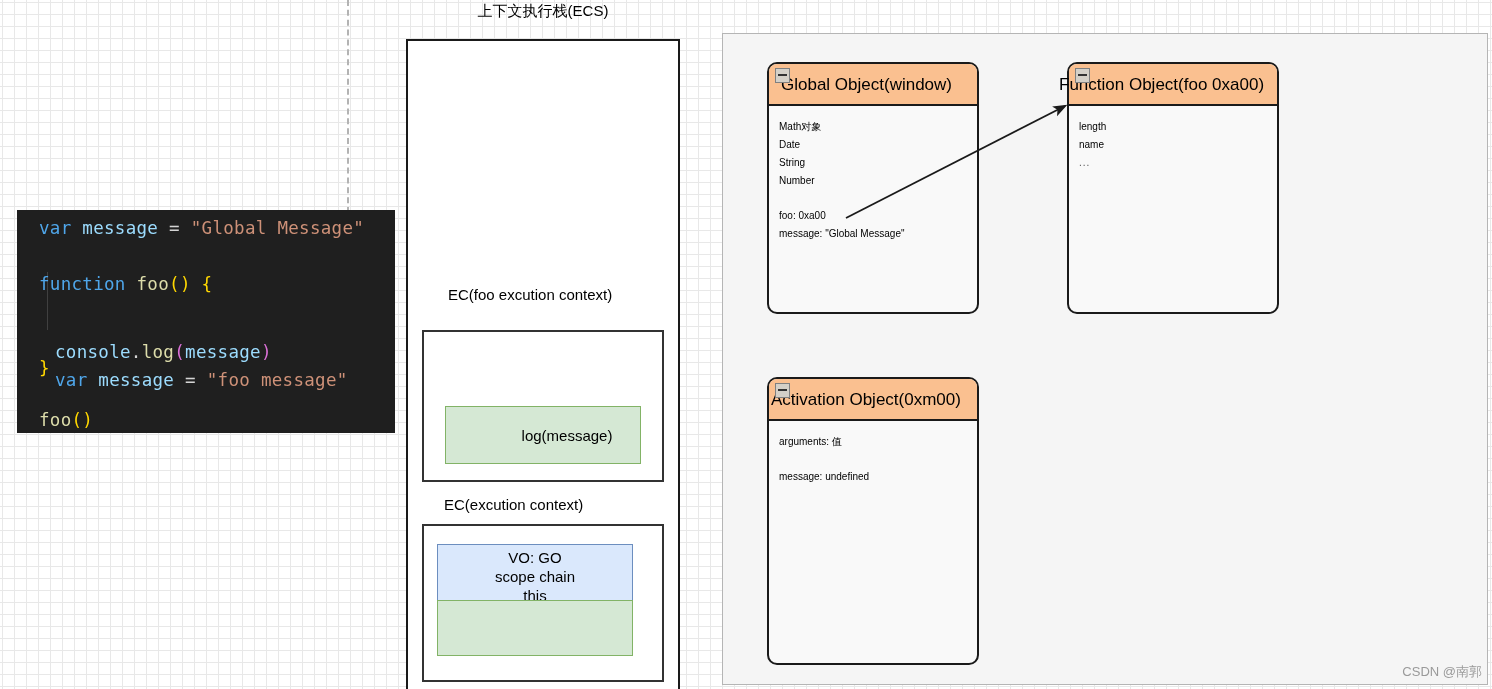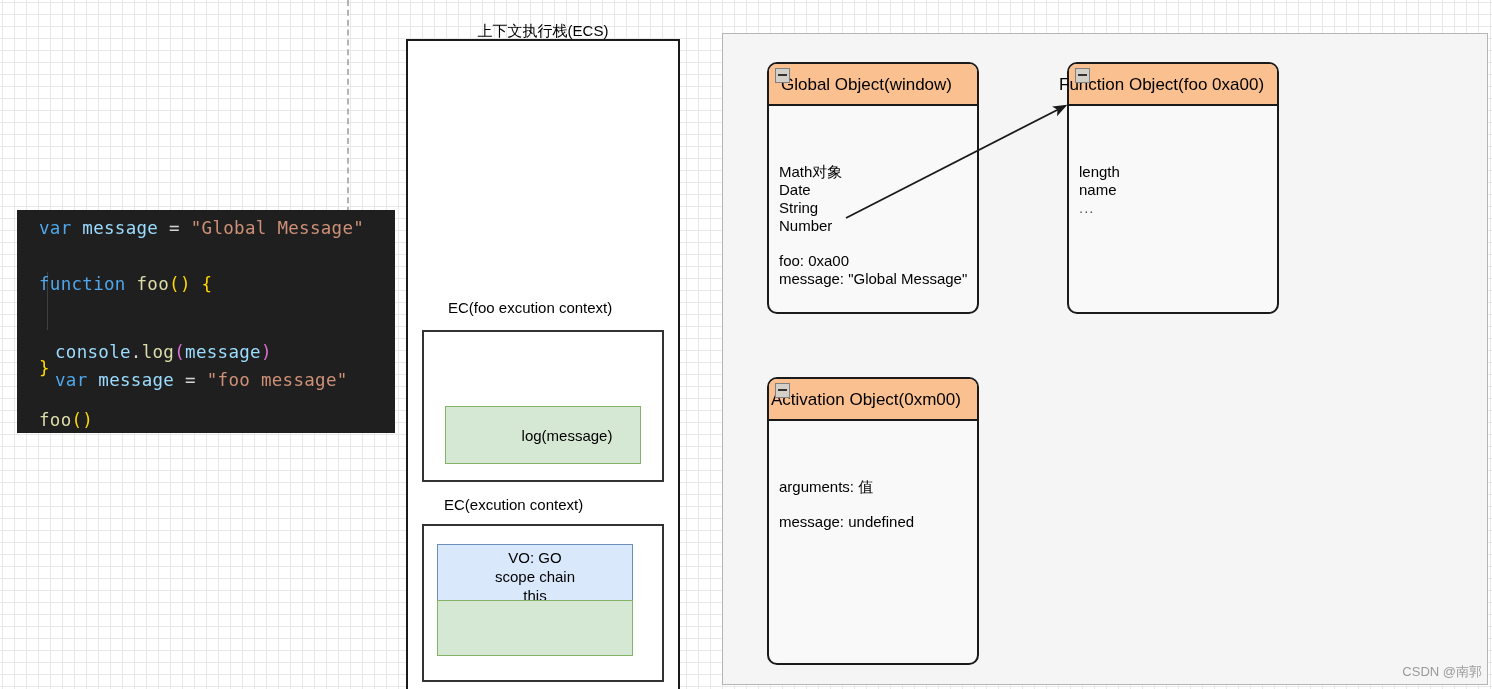--- a/index.html
+++ b/index.html
@@ -79,21 +79,20 @@
   
   #ecs-title {
     position: absolute;
     left: 406px;
     top: 0px;
     width: 274px;
     text-align: center;
     font-size: 15px;
     color: #000;
     line-height: 22px;
-    margin-top: 20px;
   }
   #ecs-box {
     position: absolute;
     left: 406px;
     top: 39px;
     width: 274px;
     height: 650px;
     border: 2px solid #1a1a1a;
     border-bottom: none;
     background: #ffffff;
@@ -192,24 +191,23 @@
     position: absolute;
     left: 2px;
     top: 5px;
     width: 9px;
     height: 2px;
     background: #333;
   }
   .obj-body {
     position: relative;
     padding: 12px 0 0 10px;
-    font-size: 15px;
+    font-size: 10px;
     color: #000;
     line-height: 18px;
-    margin-top: 45px;
   }
   .obj-body .row { white-space: nowrap; }
   .obj-body .gap { height: 17px; }
   .obj-body .dots { color: #555; letter-spacing: 1px; }
 
   
   #arrow-svg {
     position: absolute;
     left: 0; top: 0;
     width: 1492px; height: 689px;
@@ -242,21 +240,21 @@
     <div class="ln indent" style="top:88px"><span class="k-obj">console</span><span class="k-dot">.</span><span class="k-prop">log</span><span class="k-arg-paren">(</span><span class="k-obj">message</span><span class="k-arg-paren">)</span></div>
     <div class="ln indent" style="top:116px"><span class="k-var">var</span><span class="k-op"> </span><span class="k-ident">message</span><span class="k-op"> </span><span class="k-op">=</span><span class="k-op"> </span><span class="k-str">"foo message"</span></div>
     <div class="ln" style="top:144px"><span class="k-brace">}</span></div>
     <div class="ln" style="top:172px"></div>
     <div class="ln" style="top:196px"><span class="k-fn">foo</span><span class="k-paren">()</span></div>
   </div>
 
   <div id="ecs-title">上下文执行栈(ECS)</div>
   <div id="ecs-box"></div>
 
-  <div class="ec-label" style="left:448px; top:298px">EC(foo excution context)</div>
+  <div class="ec-label" style="left:448px; top:285px">EC(foo excution context)</div>
 
   <div class="ec-frame" style="left:422px; top:330px; width:242px; height:152px">
     <div class="vo-green" style="left:21px; top:74px; width:196px; height:58px">
       <span>log(message)</span>
     </div>
   </div>
 
   <div class="ec-label" style="left:444px; top:495px">EC(excution context)</div>
 
   <div class="ec-frame" style="left:422px; top:524px; width:242px; height:158px">

